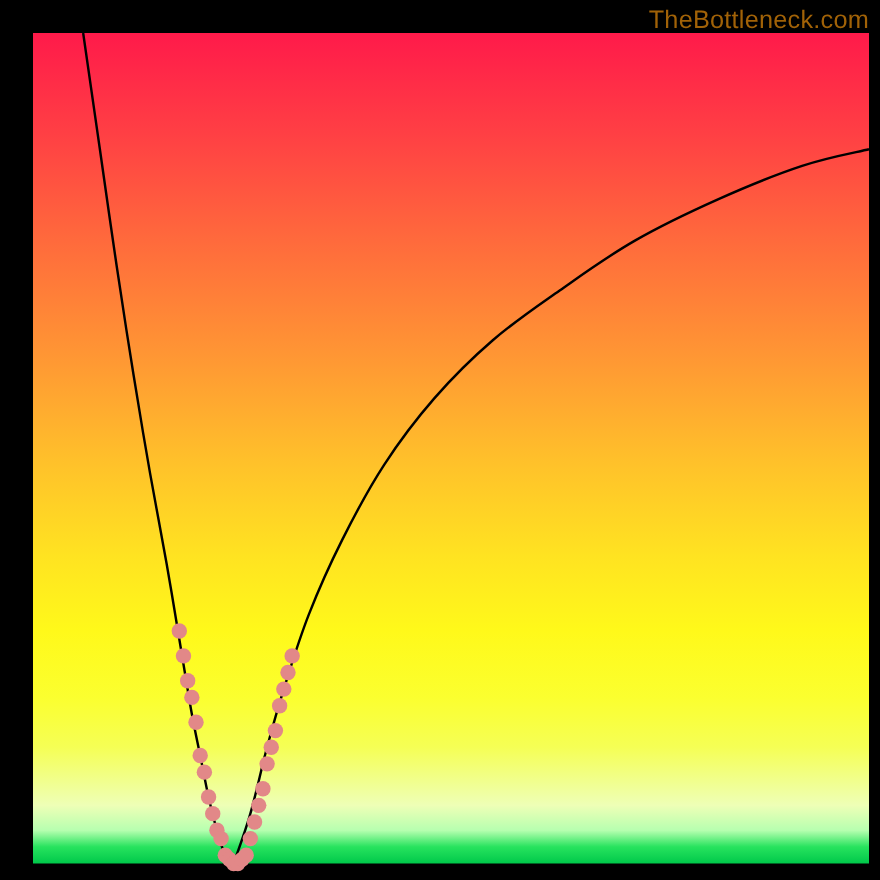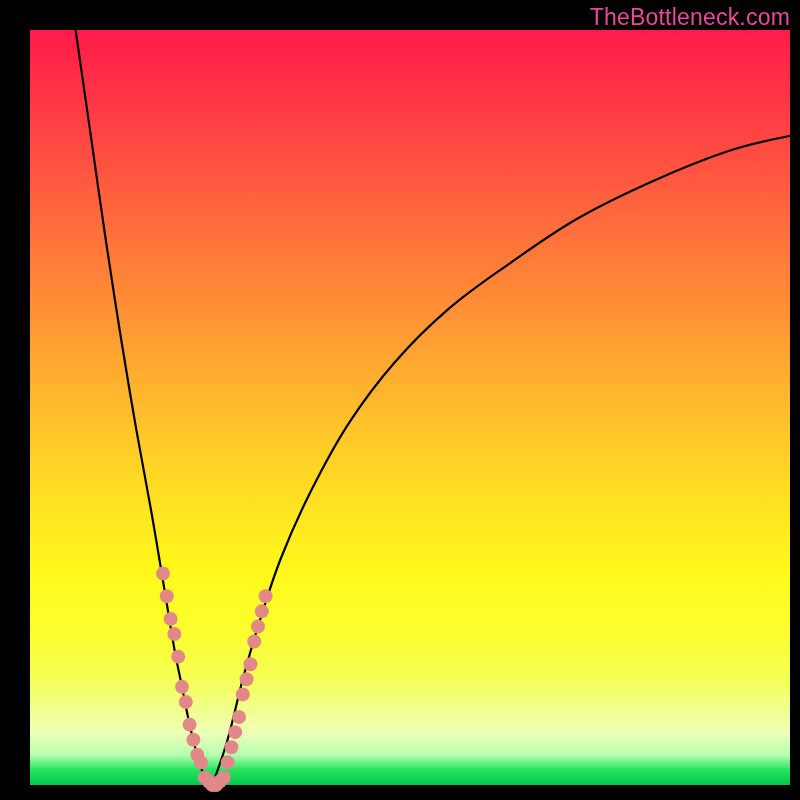--- a/index.html
+++ b/index.html
@@ -38,21 +38,21 @@
         #eeffb6 93%,
         #b7ffb0 96%,
         #27e35e 98%,
         #00c84a 100%
       );
   }
   .watermark {
     position: absolute;
     top: 4px;
     right: 10px;
-    color: #ec4899;
+    color: #a16207;
     font-size: 23px;
     font-weight: 400;
     letter-spacing: 0.2px;
     user-select: none;
   }
   svg.curves {
     position: absolute;
     left: 0; top: 0;
     width: 760px; height: 755px;
     overflow: visible;

